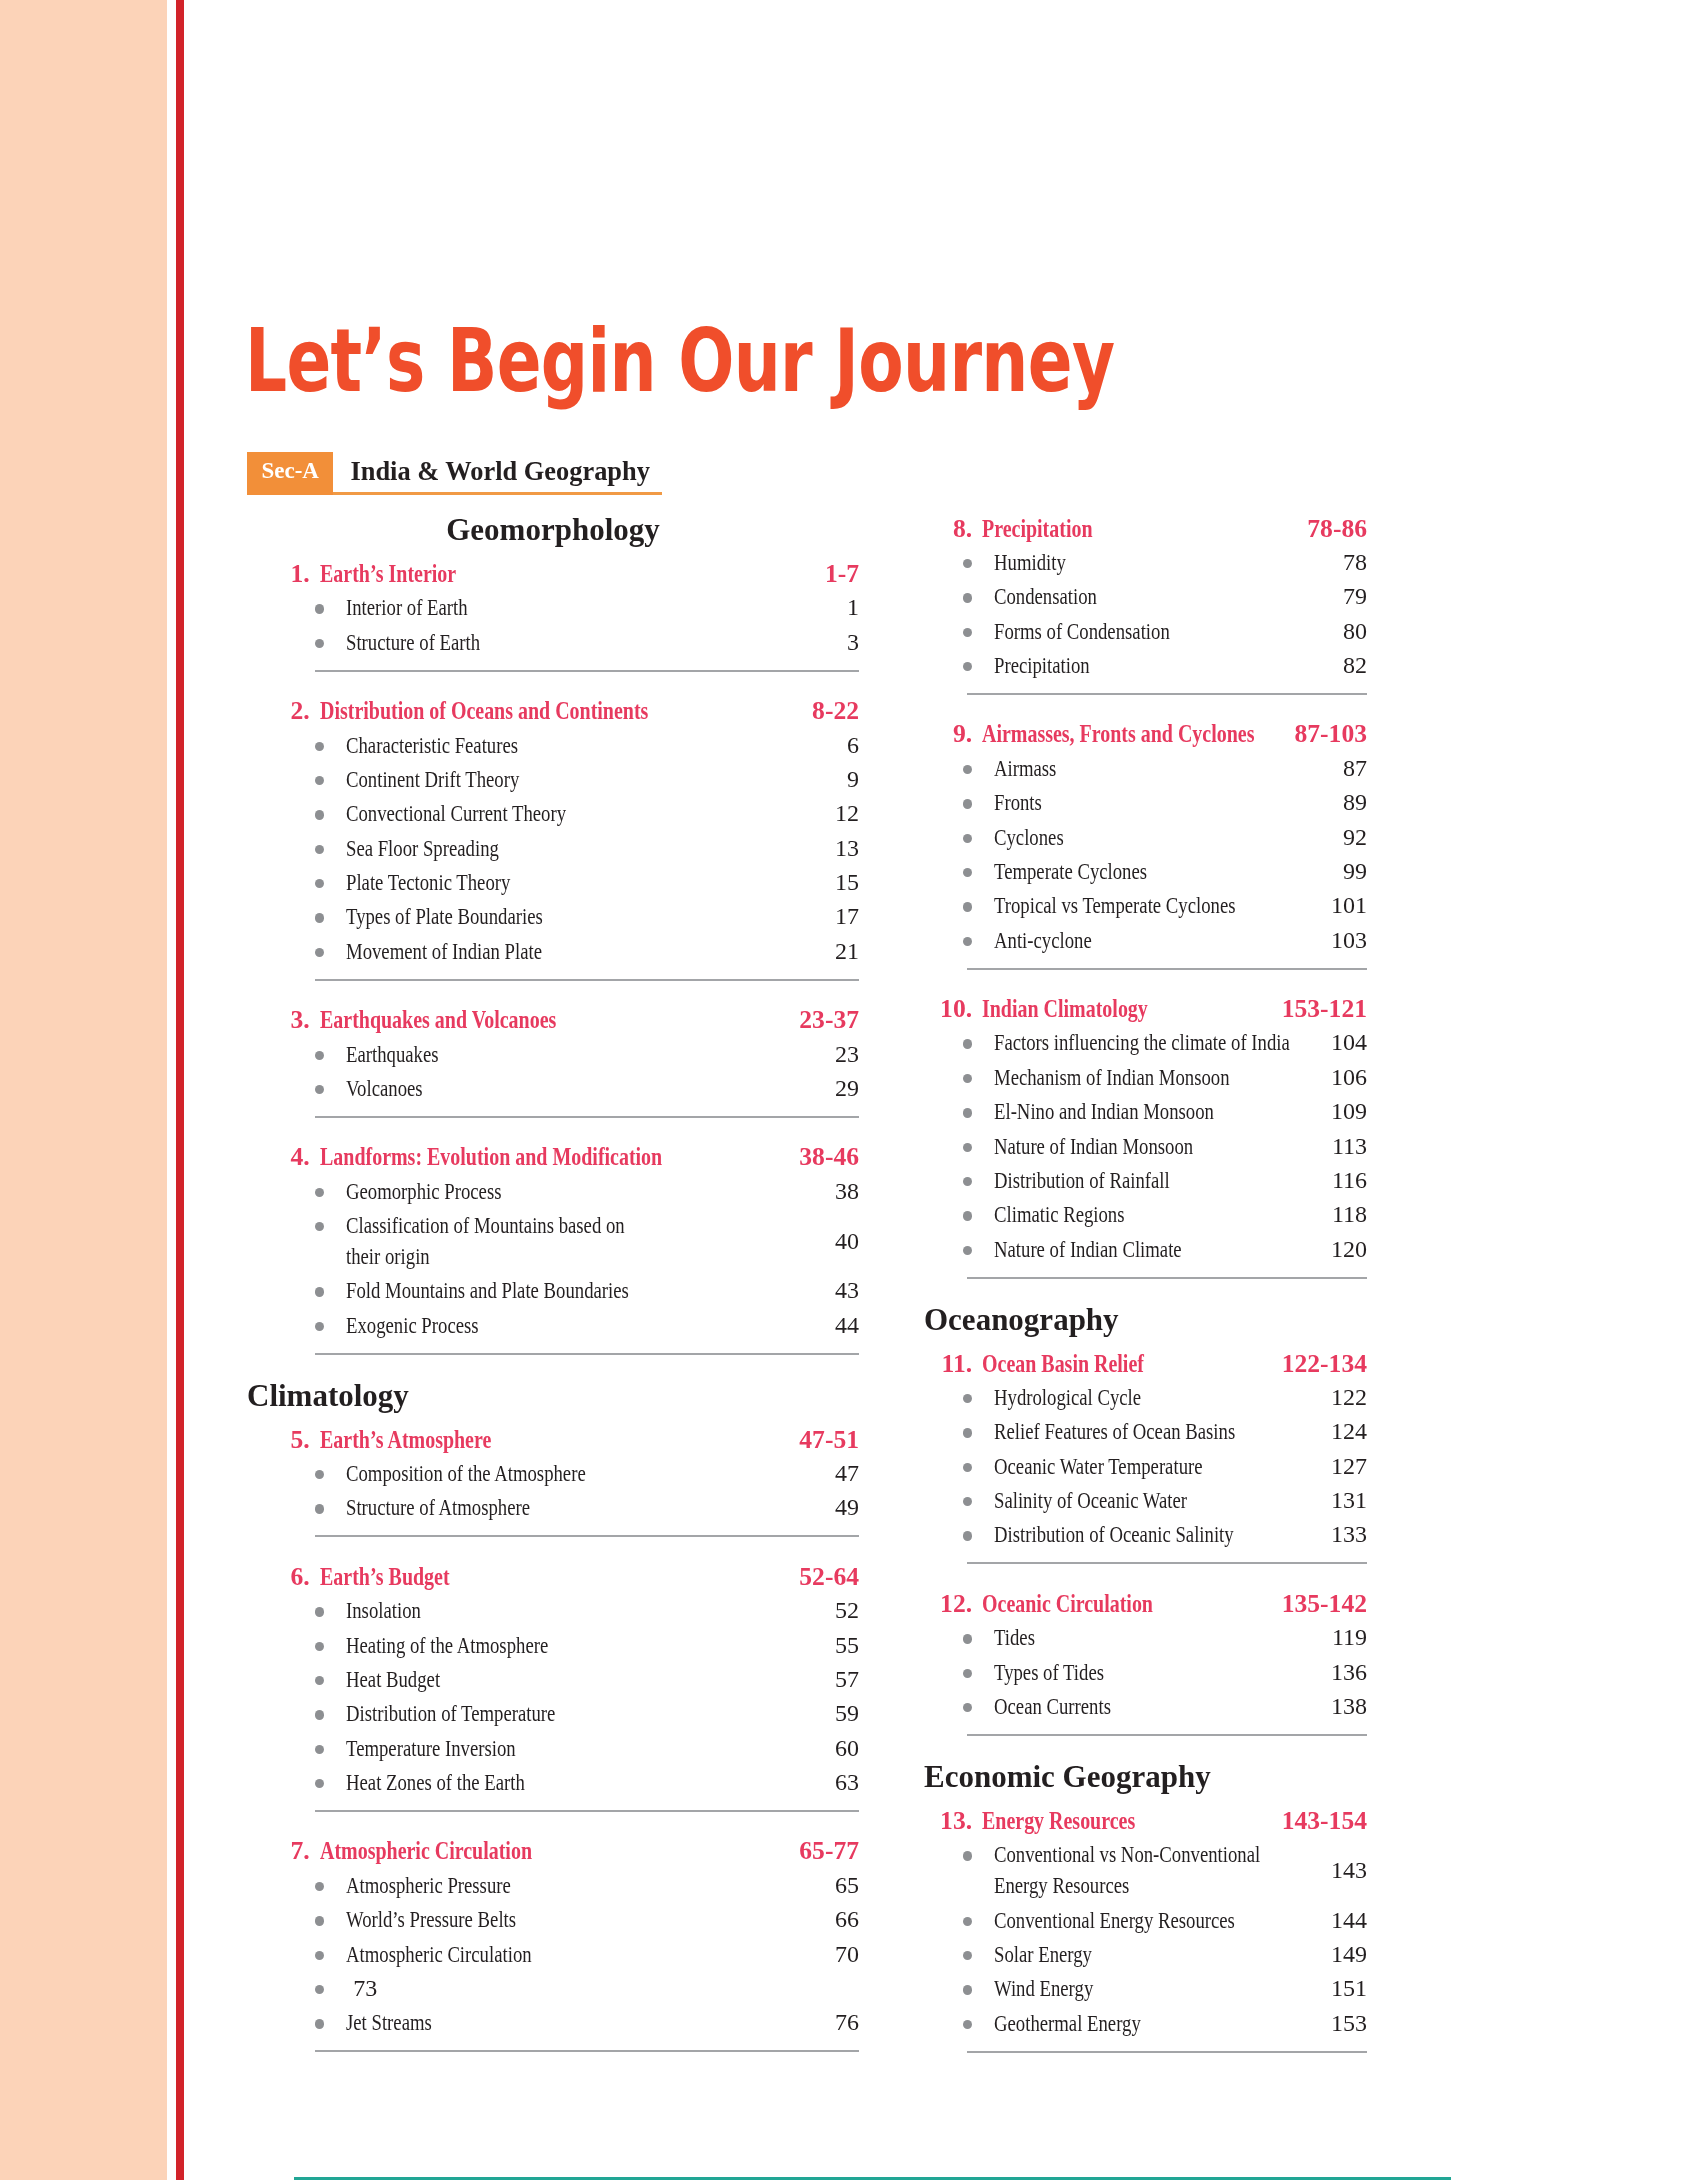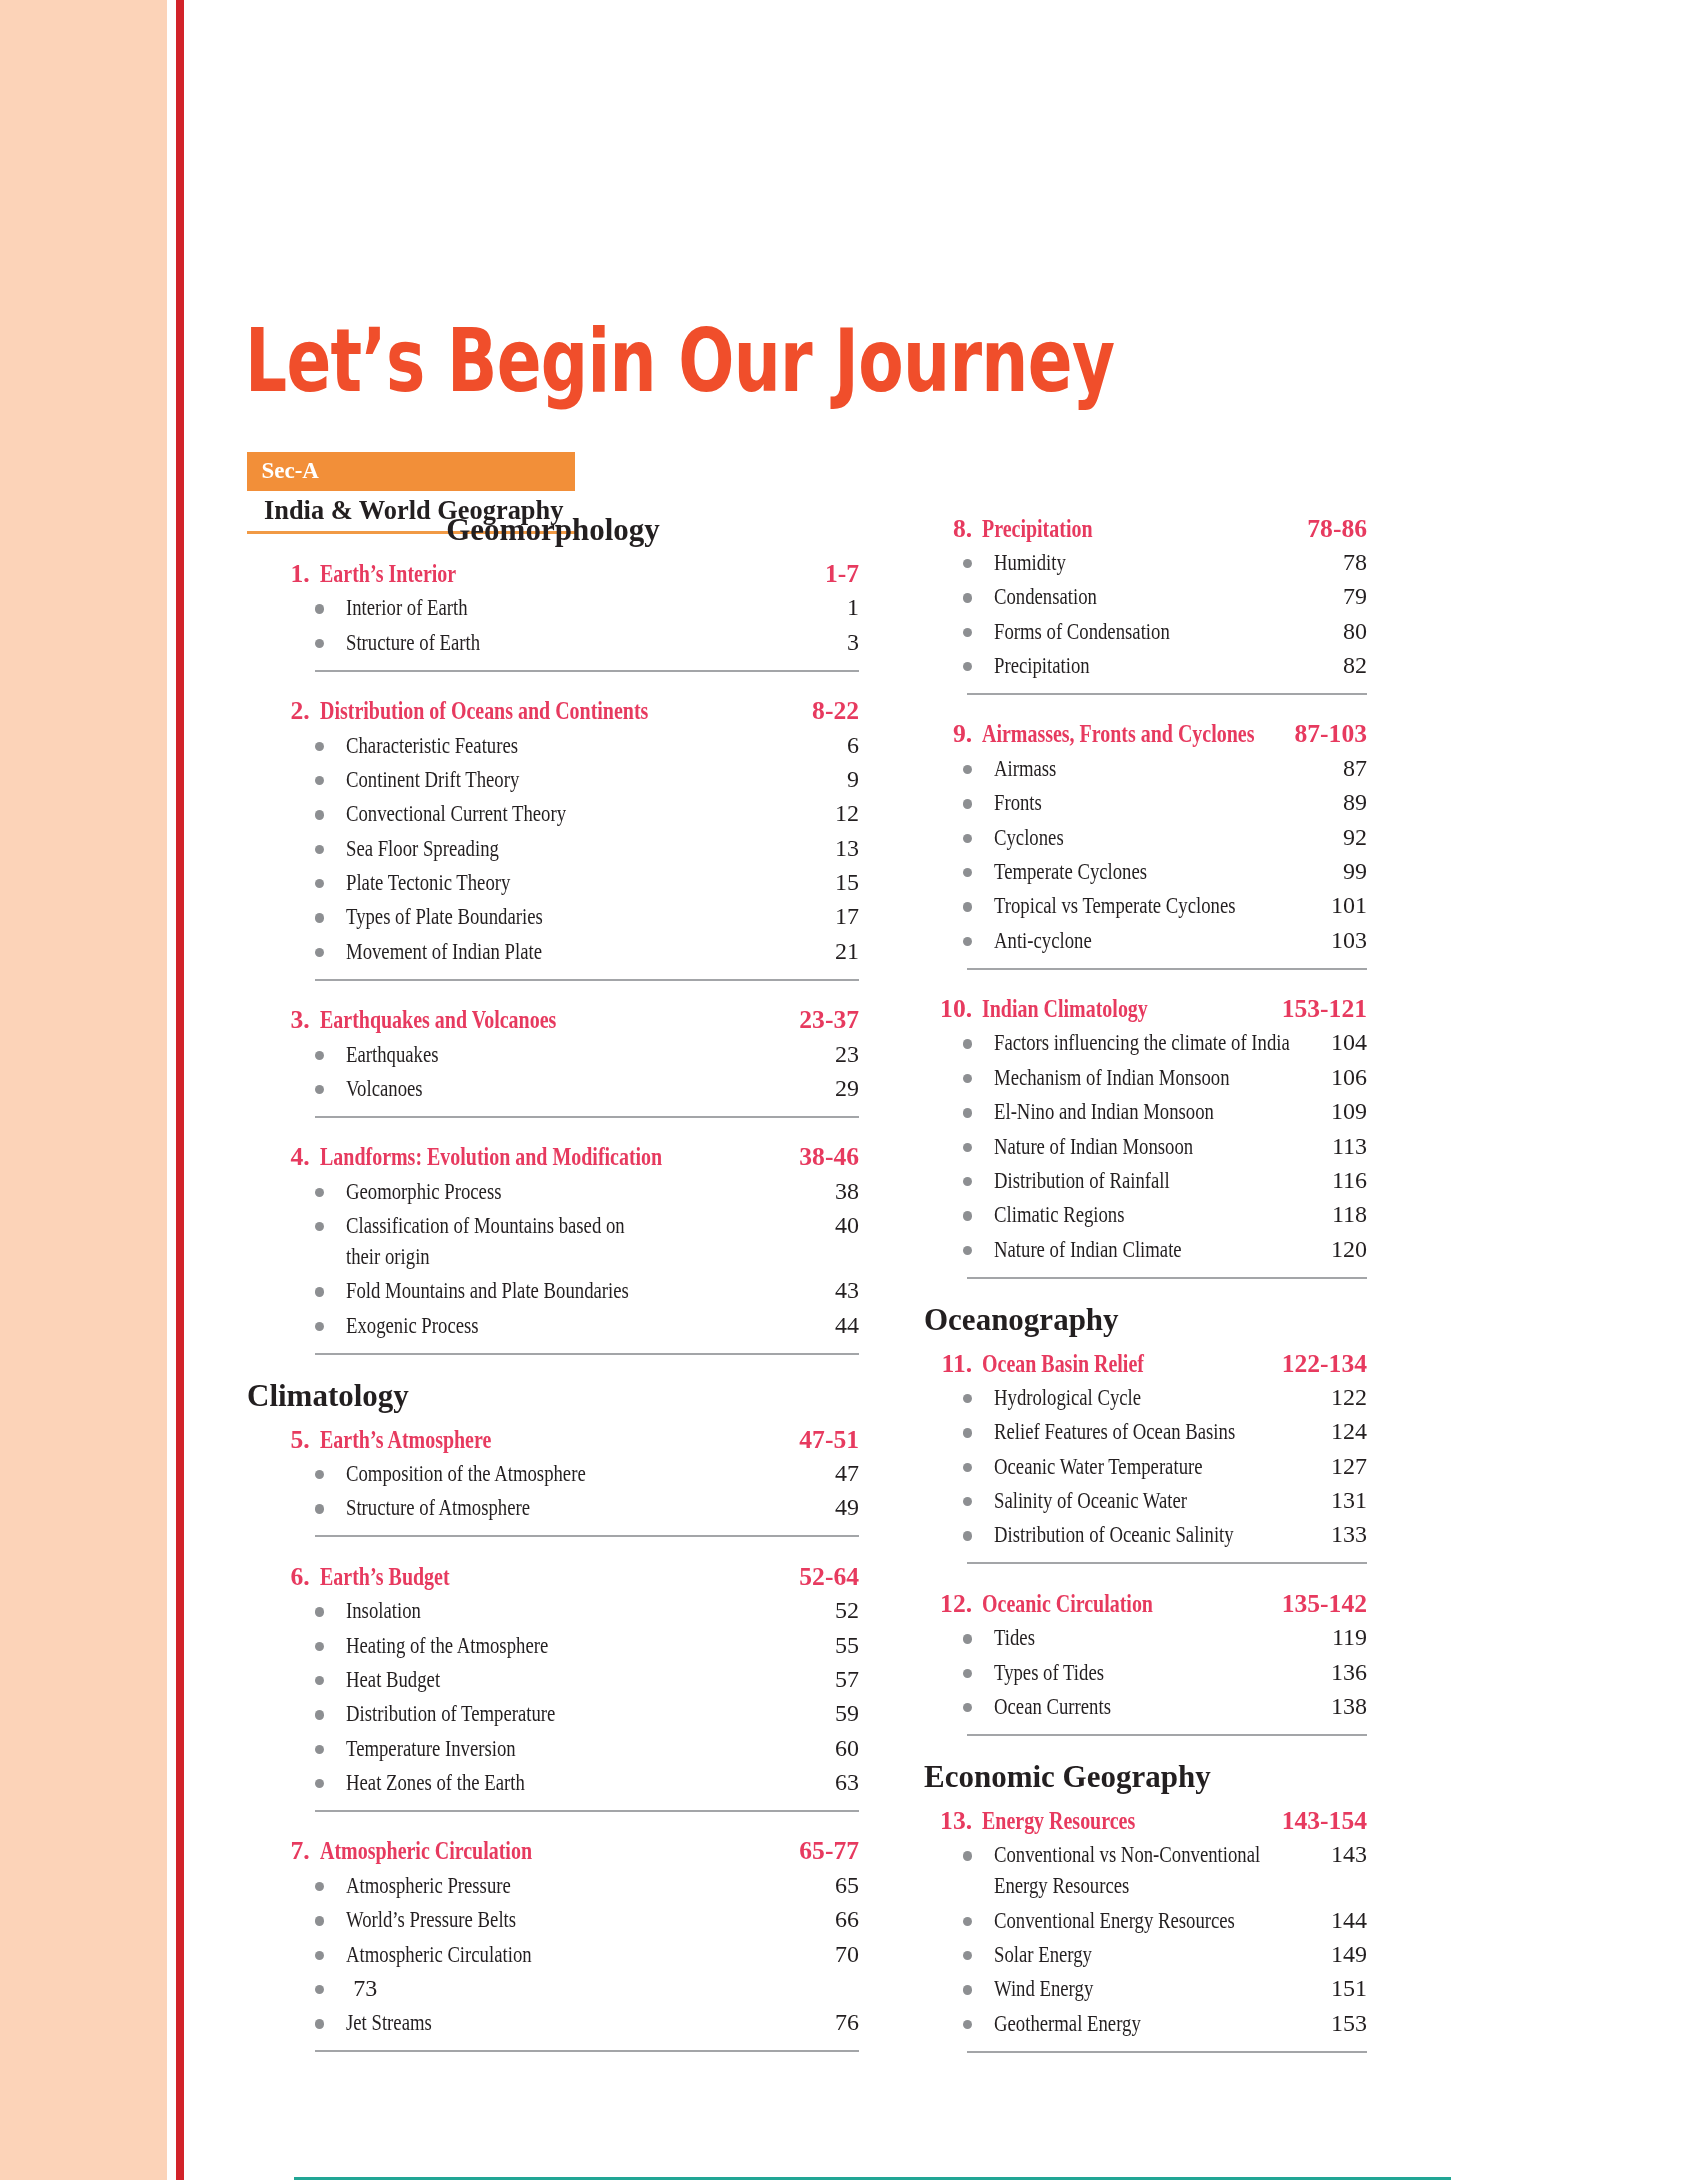--- a/index.html
+++ b/index.html
@@ -20,21 +20,21 @@
   .bottom-accent{position:absolute;left:294px;bottom:0;width:1157px;height:4.3px;background:var(--teal);}
 
   .page-title{
     position:absolute;left:245px;top:252px;
     font-family:"DejaVu Sans", sans-serif;font-weight:bold;
     font-size:87px;line-height:102px;letter-spacing:-0.9px;
     color:var(--orange-title);
     transform:scaleX(0.76);transform-origin:0 0;white-space:nowrap;
   }
 
-  .band-row{position:absolute;left:247px;top:452px;display:flex;align-items:stretch;flex-direction:column;}
+  .band-row{position:absolute;left:247px;top:452px;display:flex;align-items:stretch;}
   .badge{
     background:var(--orange-badge);color:#ffffff;font-weight:bold;
     font-size:23px;line-height:23px;padding:6.8px 14.5px 9.4px;flex:none;
   }
   .band-title{
     font-weight:bold;font-size:26.4px;line-height:26.4px;color:var(--ink);
     padding:6px 12px 7.7px 17px;border-bottom:3.4px solid var(--orange-line);
     white-space:nowrap;
   }
 
@@ -50,21 +50,21 @@
 
   .chapter-block{margin-bottom:22px;}
   .ch-head{display:flex;align-items:baseline;color:var(--pink);font-weight:bold;
     font-size:25.6px;line-height:29px;padding:2.6px 0;}
   .ch-num{flex:none;text-align:right;}
   .col-left .ch-num{margin-left:25.6px;width:37px;}
   .col-right .ch-num{margin-left:5.1px;width:43px;}
   .ch-title-wrap{flex:1;margin-left:10.2px;min-width:0;}
   .ch-pages{flex:none;margin-left:6.8px;}
 
-  .toc-item{display:flex;align-items:flex-start;font-size:24px;line-height:31px;padding:1.7px 0;}
+  .toc-item{display:flex;align-items:center;font-size:24px;line-height:31px;padding:1.7px 0;}
   .bullet{width:9.4px;height:9.4px;border-radius:50%;background:var(--bullet);
     flex:none;align-self:flex-start;margin-top:12px;margin-right:22px;}
   .col-left .bullet{margin-left:68px;}
   .col-right .bullet{margin-left:39px;}
   .label-wrap{flex:1;min-width:0;}
   .item-page{flex:none;margin-left:6.8px;}
 
   .sqz{display:inline-block;white-space:pre;transform:scaleX(0.78);transform-origin:0 100%;}
 
   .sep{height:0;border-bottom:2.6px solid var(--sep);margin-top:10.2px;}

